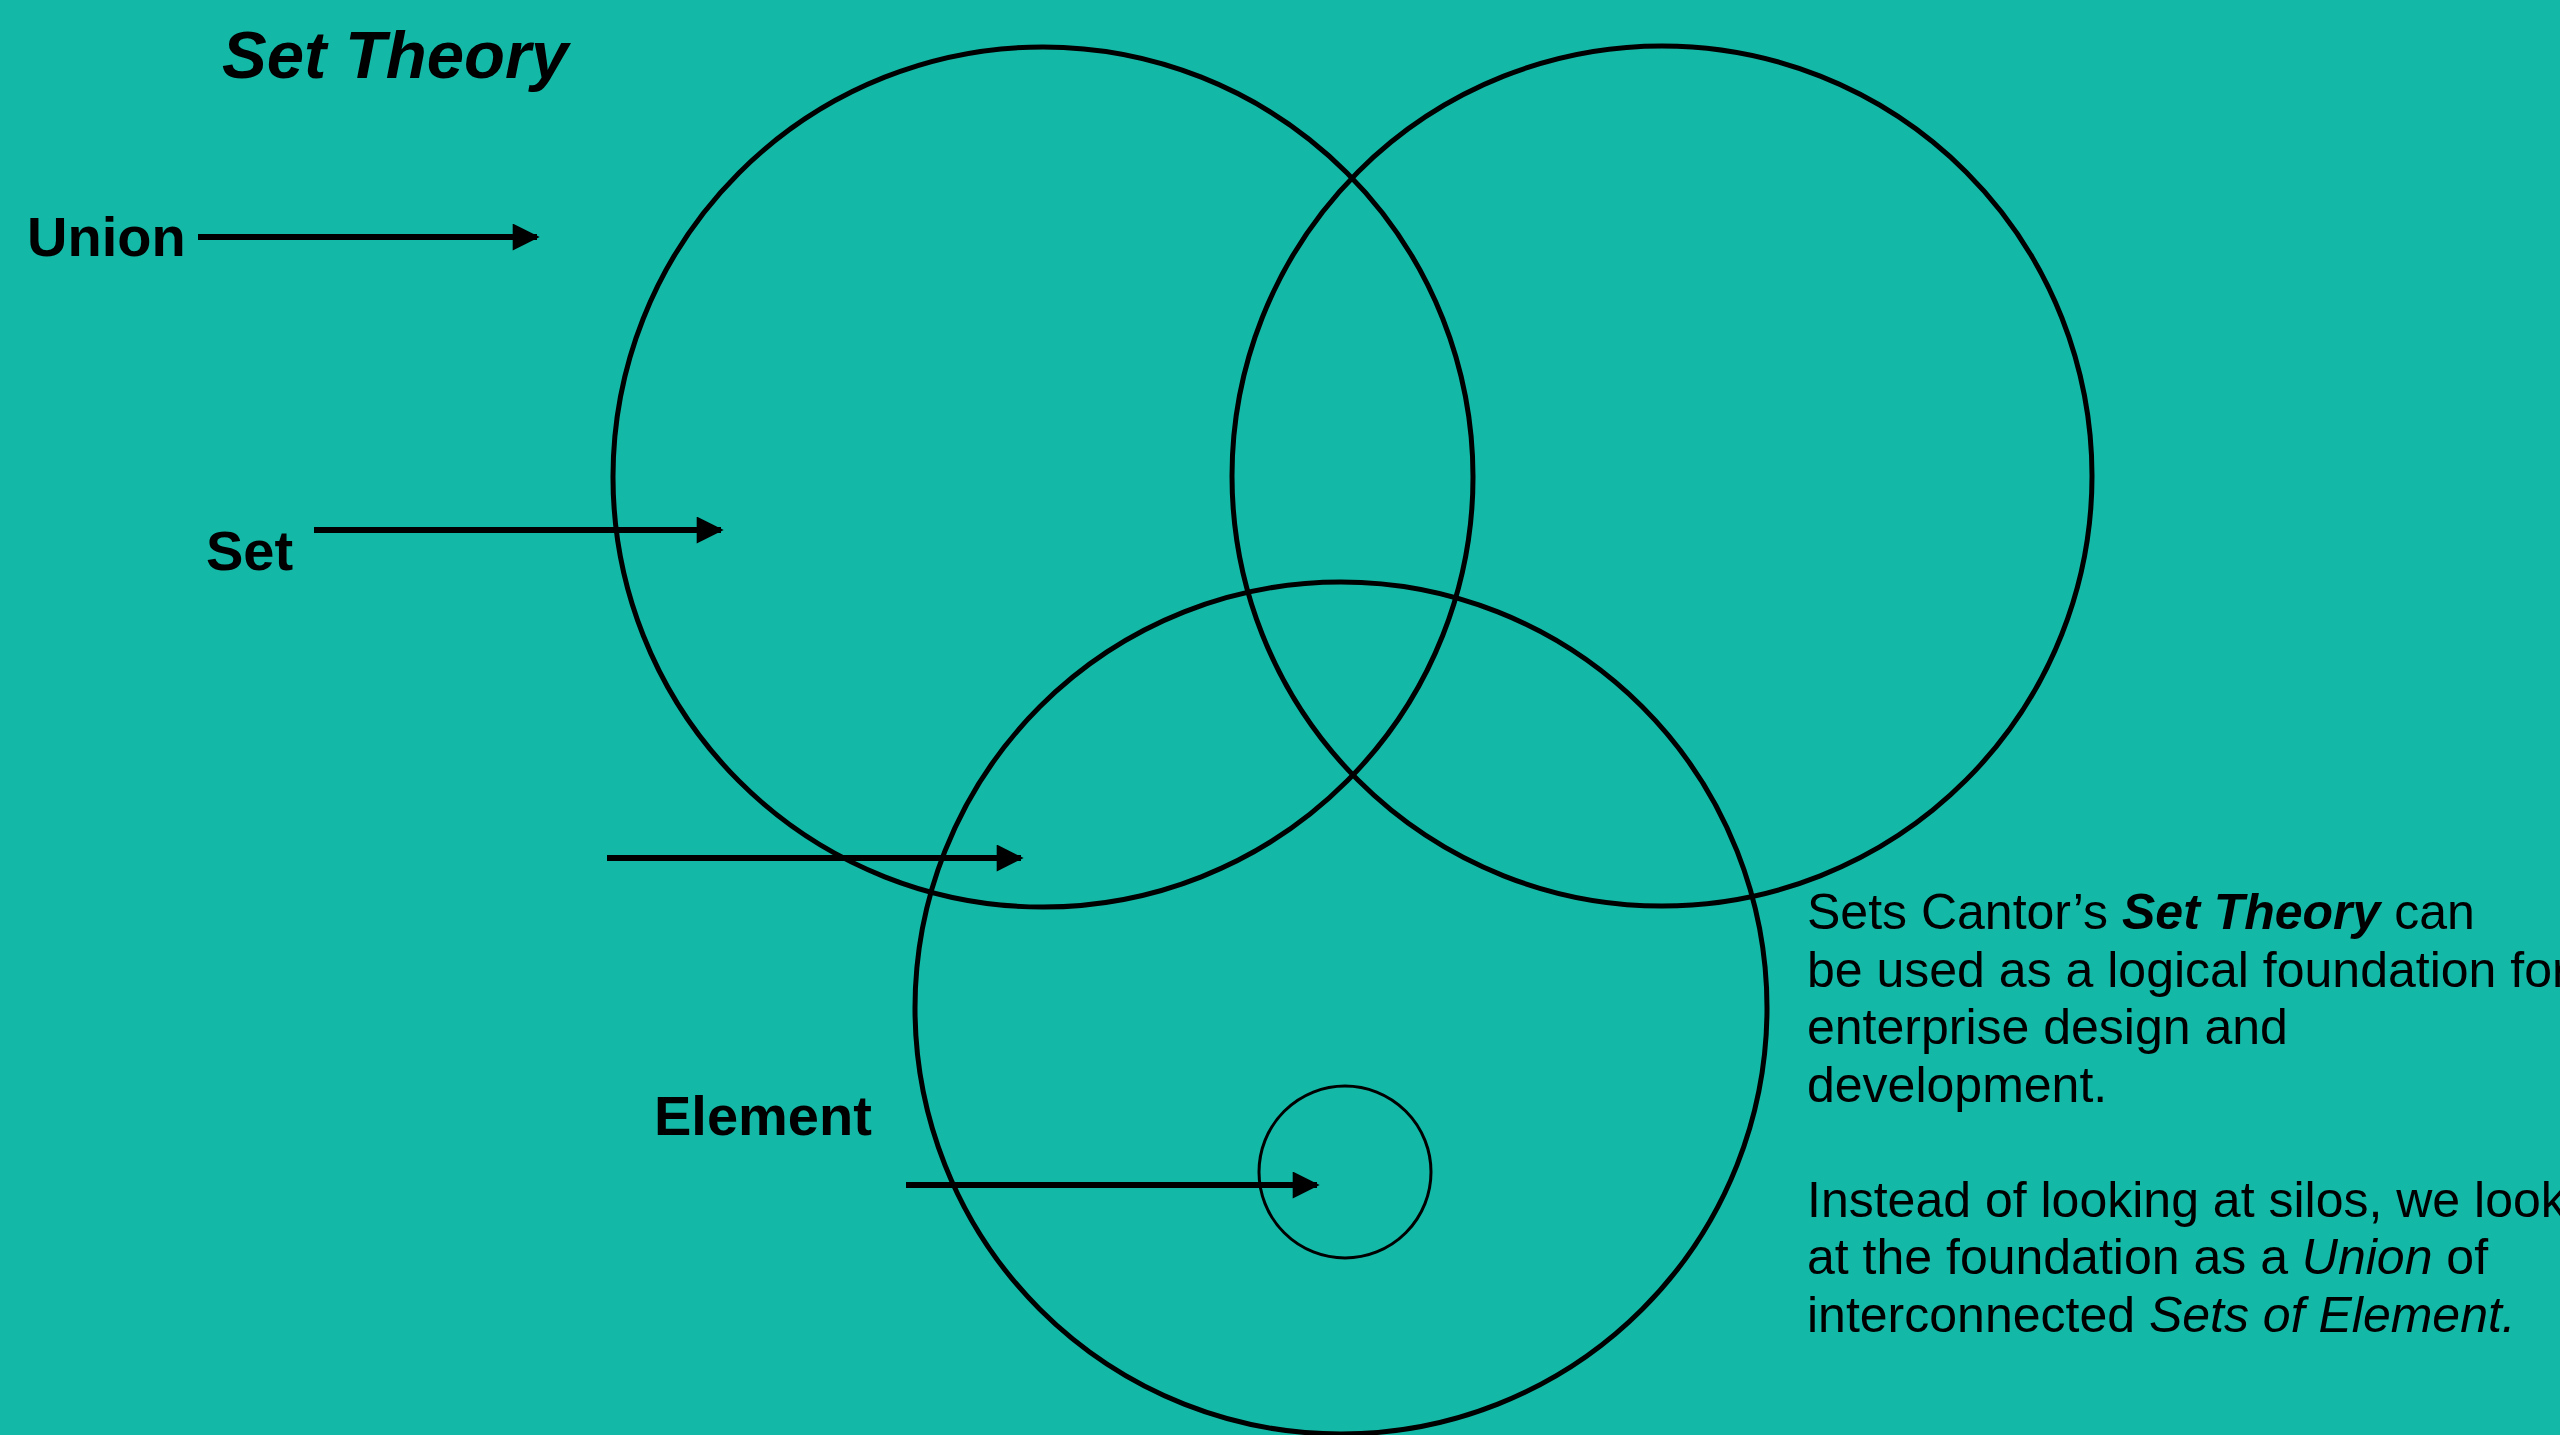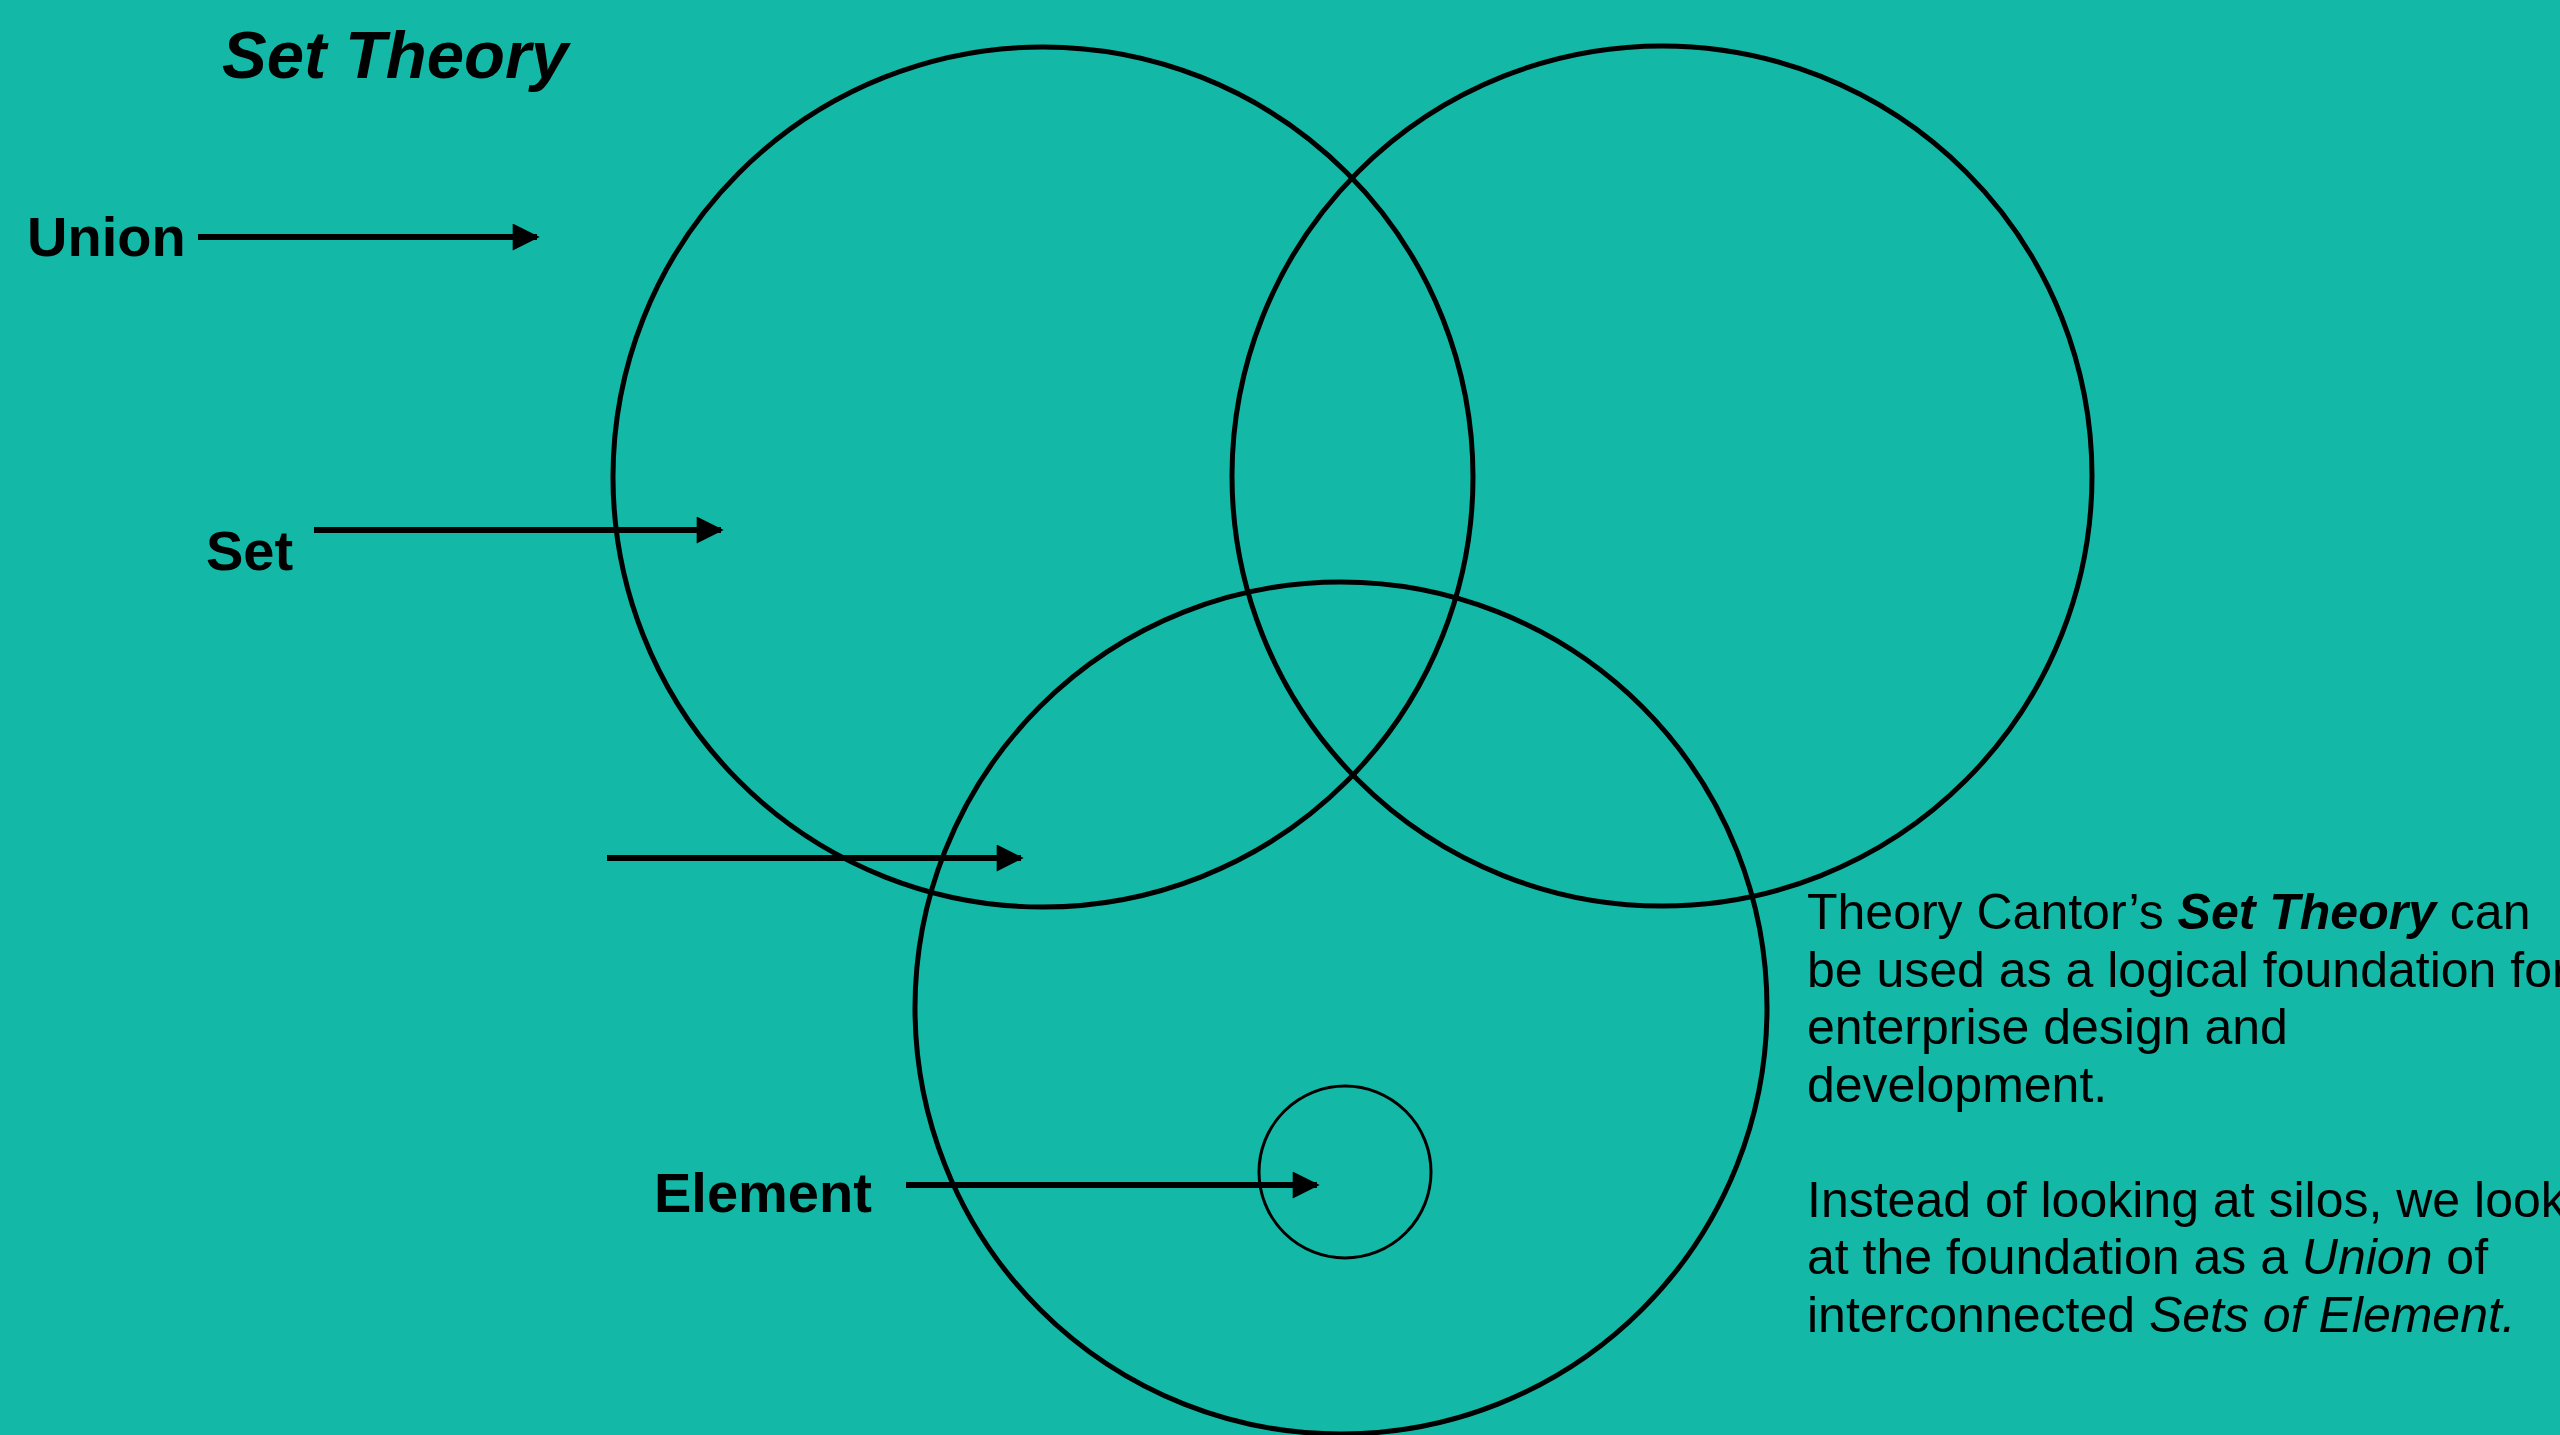--- a/index.html
+++ b/index.html
@@ -36,21 +36,21 @@
   .label {
     position: absolute;
     font-size: 56px;
     font-weight: bold;
     line-height: 56px;
     white-space: nowrap;
   }
   #label-union        { left: 27px;  top: 209px; }
   #label-set          { left: 206px; top: 523px; }
   #label-intersection { left: 275px; top: 830px; }
-  #label-element      { left: 654px; top: 1165px; }
+  #label-element      { left: 654px; top: 1088px; }
   .annotation {
     position: absolute;
     left: 1807px;
     top: 884px;
     width: 760px;
     font-size: 50px;
     line-height: 57.5px;
   }
   .para { margin: 0; }
   .para + .para { margin-top: 57.5px; }
@@ -82,21 +82,21 @@
   </svg>
 
   <div class="title">Set Theory</div>
 
   <div class="label" id="label-union">Union</div>
   <div class="label" id="label-set">Set</div>
   <div class="label" id="label-element">Element</div>
 
   <div class="annotation">
     <p class="para">
-      <span class="line"><span>Theory Cantor’s </span><span class="bi">Set Theory</span><span> can</span></span>
+      <span class="line"><span>Sets Cantor’s </span><span class="bi">Set Theory</span><span> can</span></span>
       <span class="line">be used as a logical foundation for</span>
       <span class="line">enterprise design and</span>
       <span class="line">development.</span>
     </p>
     <p class="para">
       <span class="line">Instead of looking at silos, we look</span>
       <span class="line"><span>at the foundation as a </span><span class="it">Union</span><span> of</span></span>
       <span class="line"><span>interconnected </span><span class="it">Sets of Element.</span></span>
     </p>
   </div>

